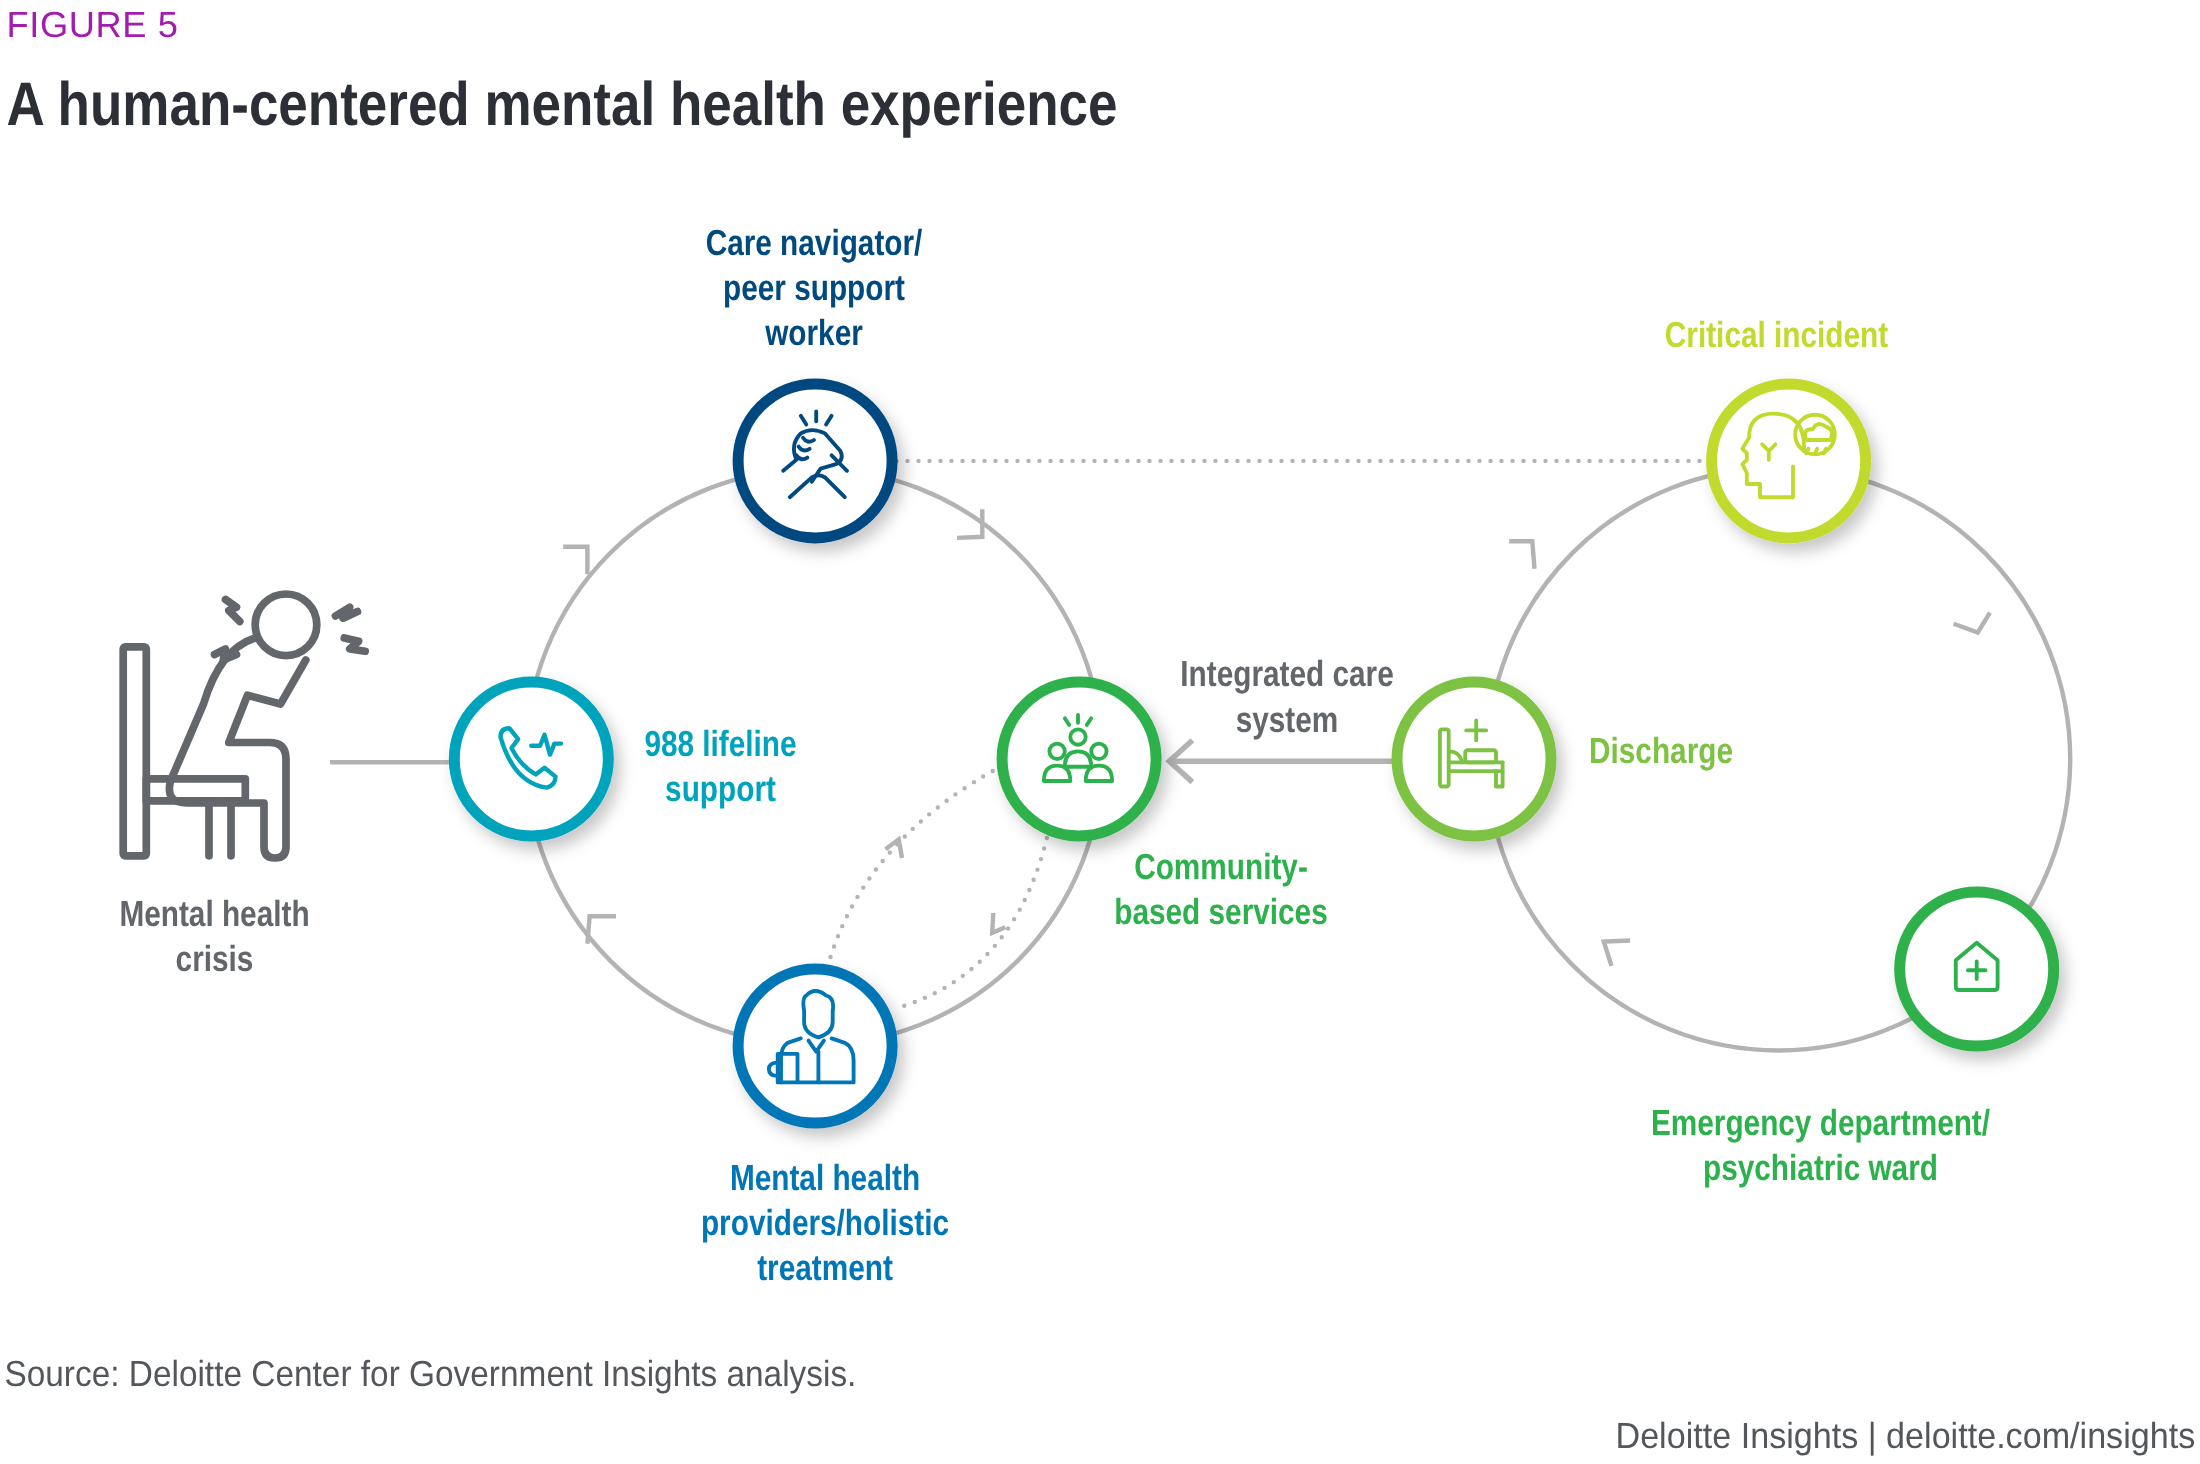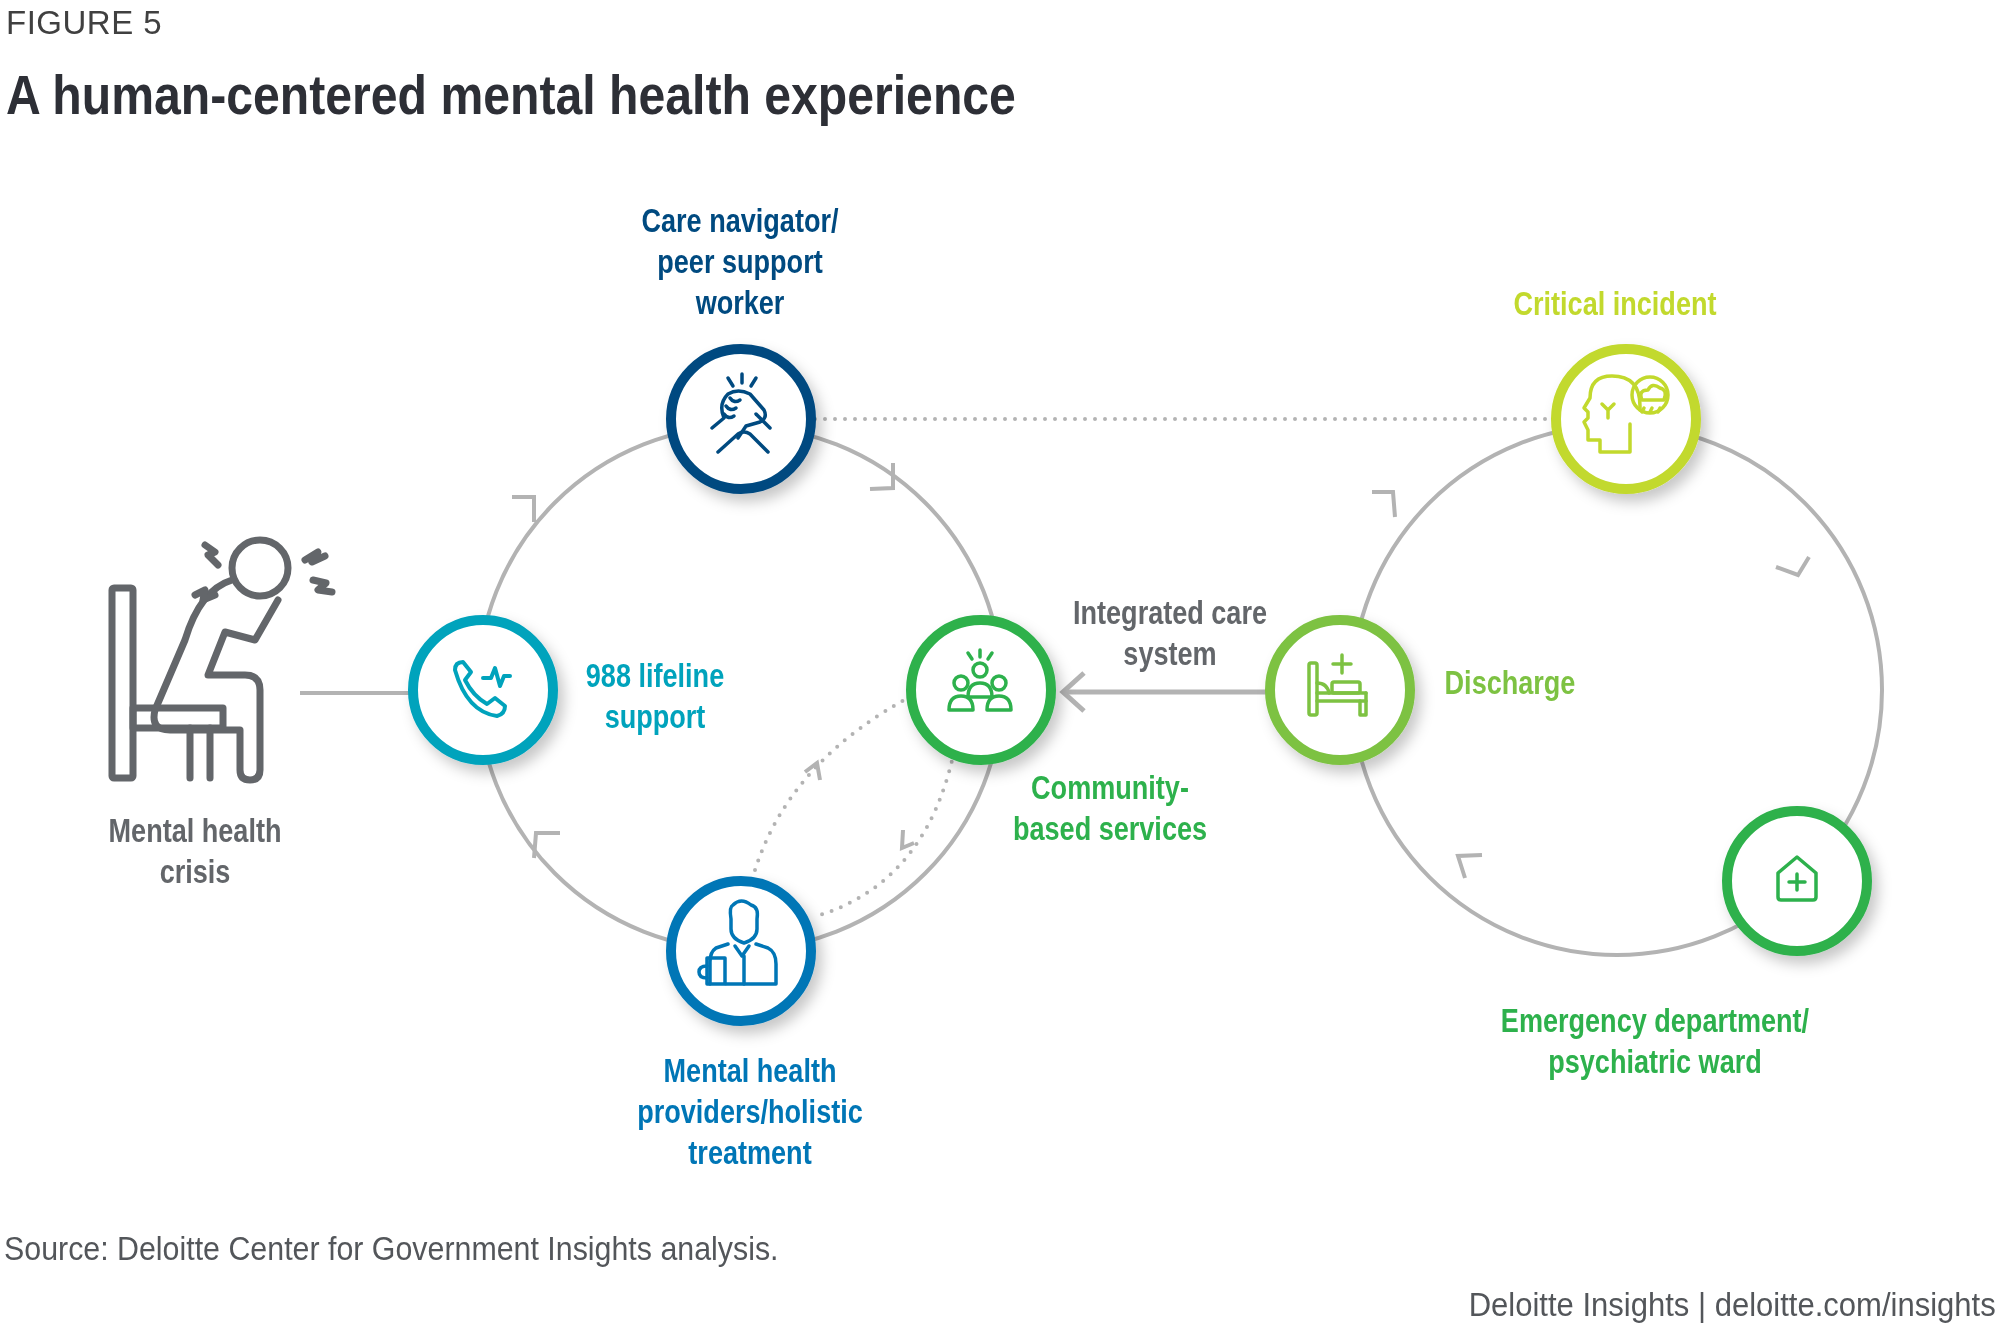--- a/index.html
+++ b/index.html
@@ -1,17 +1,17 @@
 <!DOCTYPE html>
 <html><head>
 <meta charset="utf-8">
 <style>
   html,body{margin:0;padding:0;background:#fff;}
   body{width:2000px;height:1331px;position:relative;overflow:hidden;font-family:"Liberation Sans",sans-serif;}
-  .fig-label{position:absolute;left:6px;top:4px;font-size:33px;color:#404040;letter-spacing:0.5px;}
+  .fig-label{position:absolute;left:6px;top:4px;font-size:33px;color:#a21caf;letter-spacing:0.5px;}
   .title{position:absolute;left:6px;top:62px;font-size:56px;font-weight:bold;color:#2d2f36;transform:scaleX(0.86);transform-origin:left top;white-space:nowrap;}
   svg#diagram{position:absolute;left:0;top:0;}
   .lbl{position:absolute;font-weight:bold;font-size:33px;line-height:41px;text-align:center;white-space:pre-line;transform:scaleX(0.82);transform-origin:center top;}
   .source{position:absolute;left:4px;top:1230px;font-size:33px;color:#53565a;transform:scaleX(0.92);transform-origin:left top;white-space:nowrap;}
   .footer{position:absolute;right:4px;top:1286px;font-size:33px;color:#53565a;white-space:nowrap;transform:scaleX(0.94);transform-origin:right top;}
 </style>
 </head>
 <body>
 
 <div class="fig-label">FIGURE 5</div>

